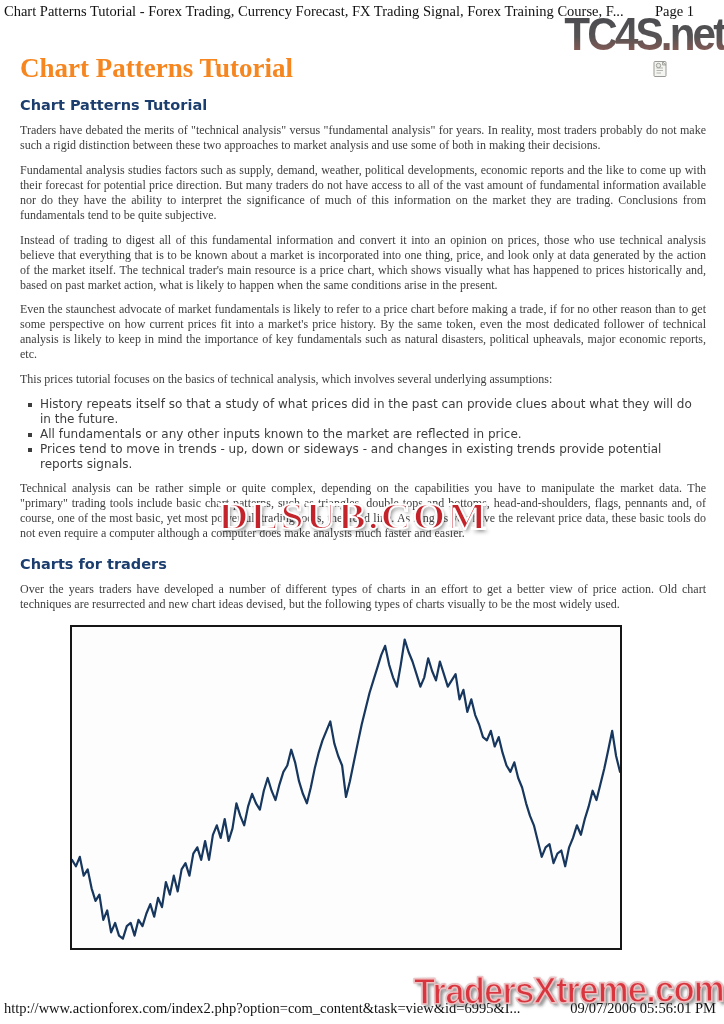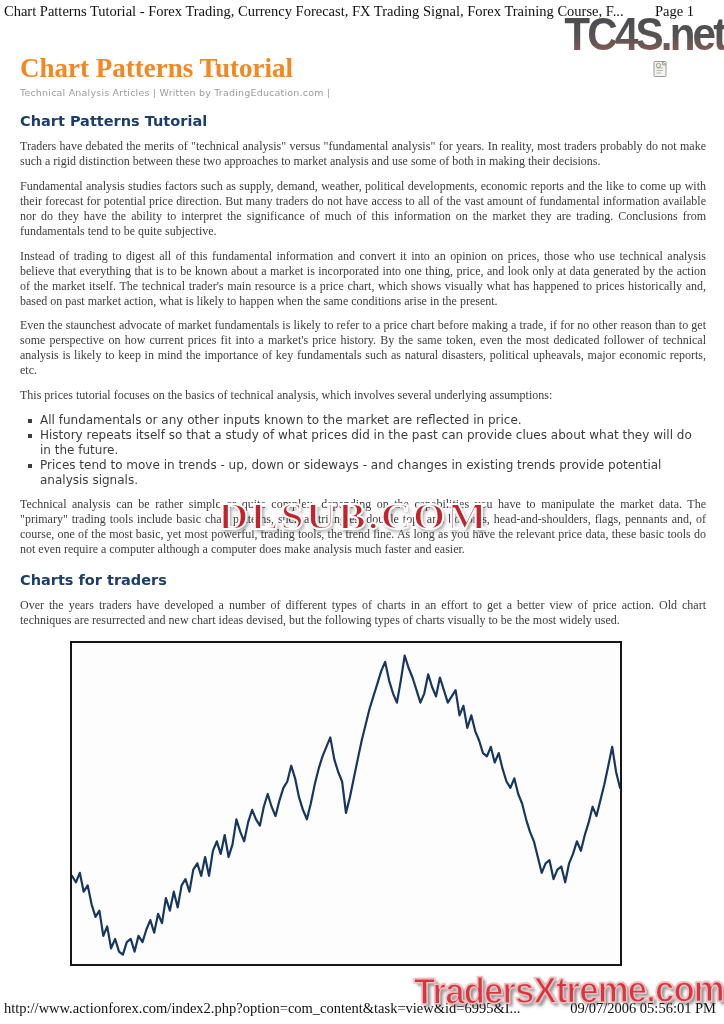--- a/index.html
+++ b/index.html
@@ -107,21 +107,20 @@
   <span class="ht">Chart Patterns Tutorial - Forex Trading, Currency Forecast, FX Trading Signal, Forex Training Course, F...</span>
   <span class="pg">Page 1</span>
 </div>
 
 <div class="wm wm-tc4s">TC4S.net</div>
 <div class="wm wm-dlsub">DLSUB.COM</div>
 <div class="wm wm-traders">TradersXtreme.com</div>
 
 <div class="article">
   <div class="art-title">Chart Patterns Tutorial</div>
-  <div class="byline">Technical Analysis Articles |  Written by TradingEducation.com |</div>
 
   <div class="doc-icon">
     <svg viewBox="0 0 20 20">
       <rect x="4" y="2.5" width="12" height="15" rx="1" fill="#f4f4f2" stroke="#9a9a94" stroke-width="1"></rect>
       <path d="M12.5 2.5 L16 6 L12.5 6 Z" fill="#d8d8d2" stroke="#9a9a94" stroke-width="0.8"></path>
       <path d="M6.5 9 L13 9 M6.5 11.5 L13 11.5 M6.5 14 L11 14" stroke="#b5b5ae" stroke-width="1"></path>
       <circle cx="8.5" cy="6.5" r="2.2" fill="#e9e9e4" stroke="#8f8f88" stroke-width="0.8"></circle>
     </svg>
   </div>
 
@@ -129,29 +128,29 @@
 
   <p class="para">Traders have debated the merits of "technical analysis" versus "fundamental analysis" for years. In reality, most traders probably do not make such a rigid distinction between these two approaches to market analysis and use some of both in making their decisions.</p>
   <p class="para">Fundamental analysis studies factors such as supply, demand, weather, political developments, economic reports and the like to come up with their forecast for potential price direction. But many traders do not have access to all of the vast amount of fundamental information available nor do they have the ability to interpret the significance of much of this information on the market they are trading. Conclusions from fundamentals tend to be quite subjective.</p>
   <p class="para">Instead of trading to digest all of this fundamental information and convert it into an opinion on prices, those who use technical analysis believe that everything that is to be known about a market is incorporated into one thing, price, and look only at data generated by the action of the market itself. The technical trader's main resource is a price chart, which shows visually what has happened to prices historically and, based on past market action, what is likely to happen when the same conditions arise in the present.</p>
   <p class="para">Even the staunchest advocate of market fundamentals is likely to refer to a price chart before making a trade, if for no other reason than to get some perspective on how current prices fit into a market's price history. By the same token, even the most dedicated follower of technical analysis is likely to keep in mind the importance of key fundamentals such as natural disasters, political upheavals, major economic reports, etc.</p>
   <p class="para">This prices tutorial focuses on the basics of technical analysis, which involves several underlying assumptions:</p>
 
   <div class="bullets">
     <div class="bullet-row">
       <span class="bullet-dot"></span>
+      <span class="bullet-text">History repeats itself so that a study of what prices did in the past can provide clues about what they will do in the future.</span>
+    </div>
+    <div class="bullet-row">
+      <span class="bullet-dot"></span>
       <span class="bullet-text">All fundamentals or any other inputs known to the market are reflected in price.</span>
     </div>
     <div class="bullet-row">
       <span class="bullet-dot"></span>
-      <span class="bullet-text">History repeats itself so that a study of what prices did in the past can provide clues about what they will do in the future.</span>
-    </div>
-    <div class="bullet-row">
-      <span class="bullet-dot"></span>
-      <span class="bullet-text">Prices tend to move in trends  -  up, down or sideways  -  and changes in existing trends provide potential analysis signals.</span>
+      <span class="bullet-text">Prices tend to move in trends  -  up, down or sideways  -  and changes in existing trends provide potential reports signals.</span>
     </div>
   </div>
 
   <p class="para">Technical analysis can be rather simple or quite complex, depending on the capabilities you have to manipulate the market data. The "primary" trading tools include basic chart patterns, such as triangles, double tops and bottoms, head-and-shoulders, flags, pennants and, of course, one of the most basic, yet most powerful, trading tools, the trend line. As long as you have the relevant price data, these basic tools do not even require a computer although a computer does make analysis much faster and easier.</p>
 
   <div class="h-blue second">Charts for traders</div>
 
   <p class="para">Over the years traders have developed a number of different types of charts in an effort to get a better view of price action. Old chart techniques are resurrected and new chart ideas devised, but the following types of charts visually to be the most widely used.</p>
 
 

